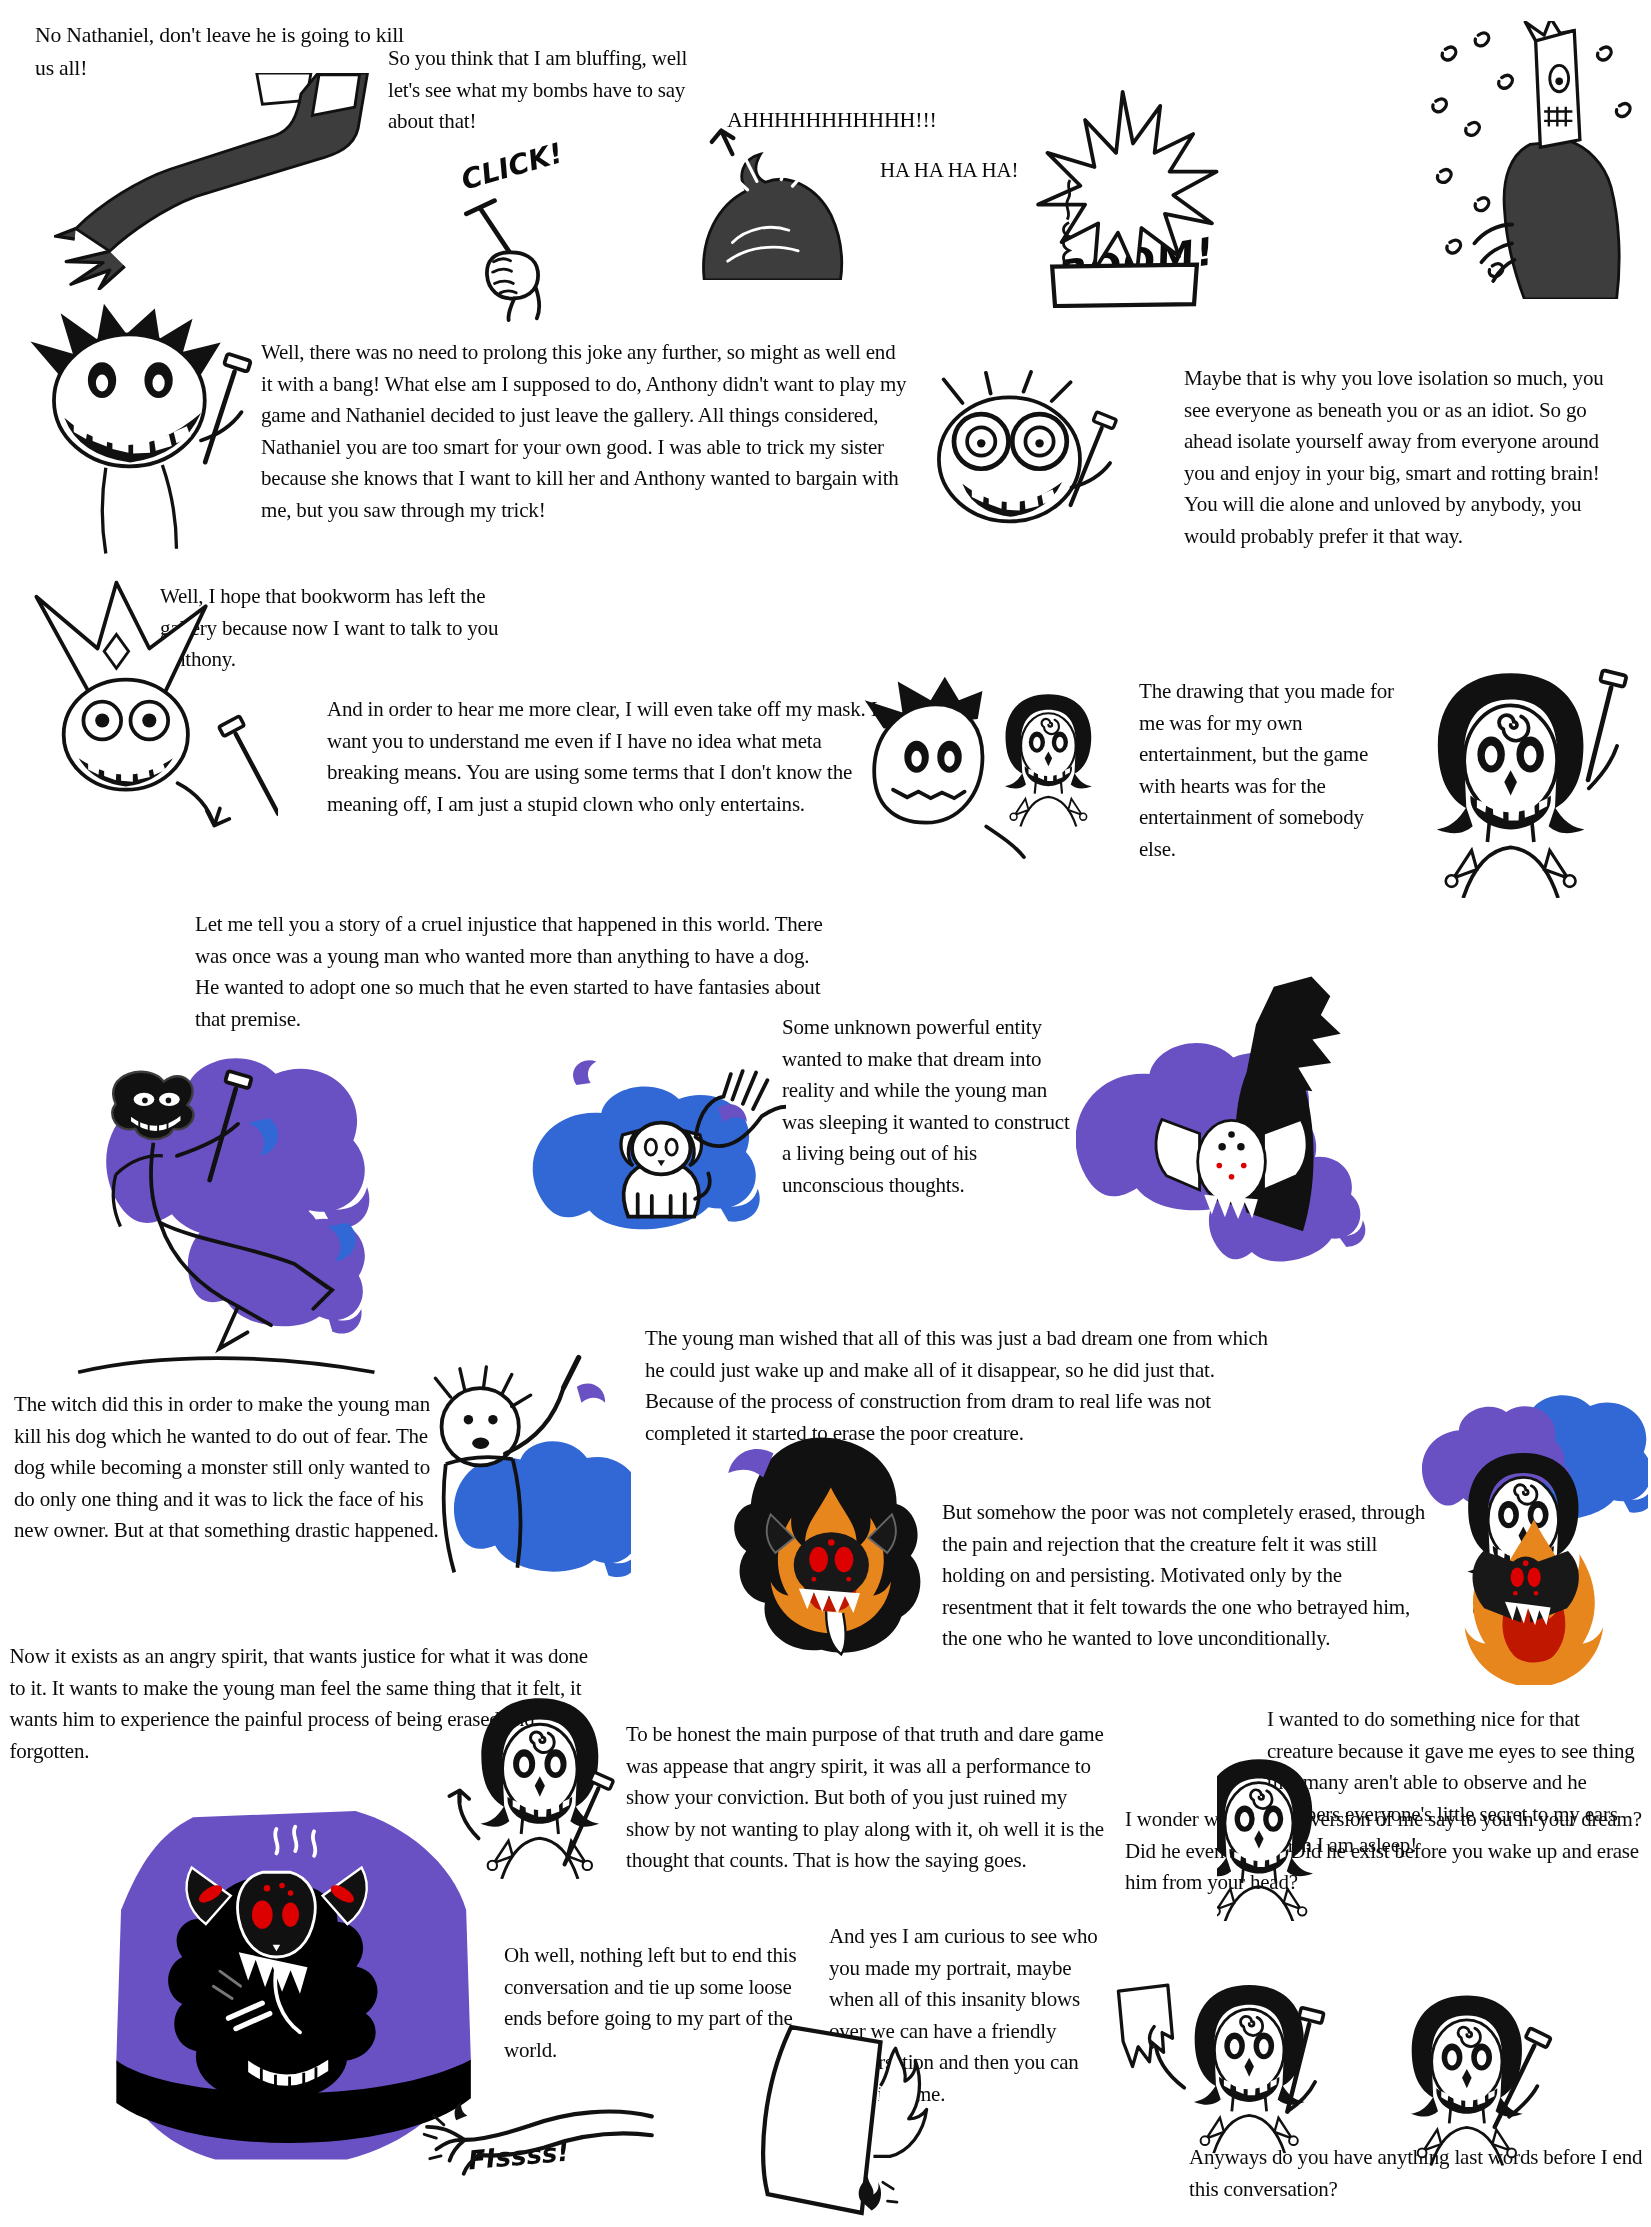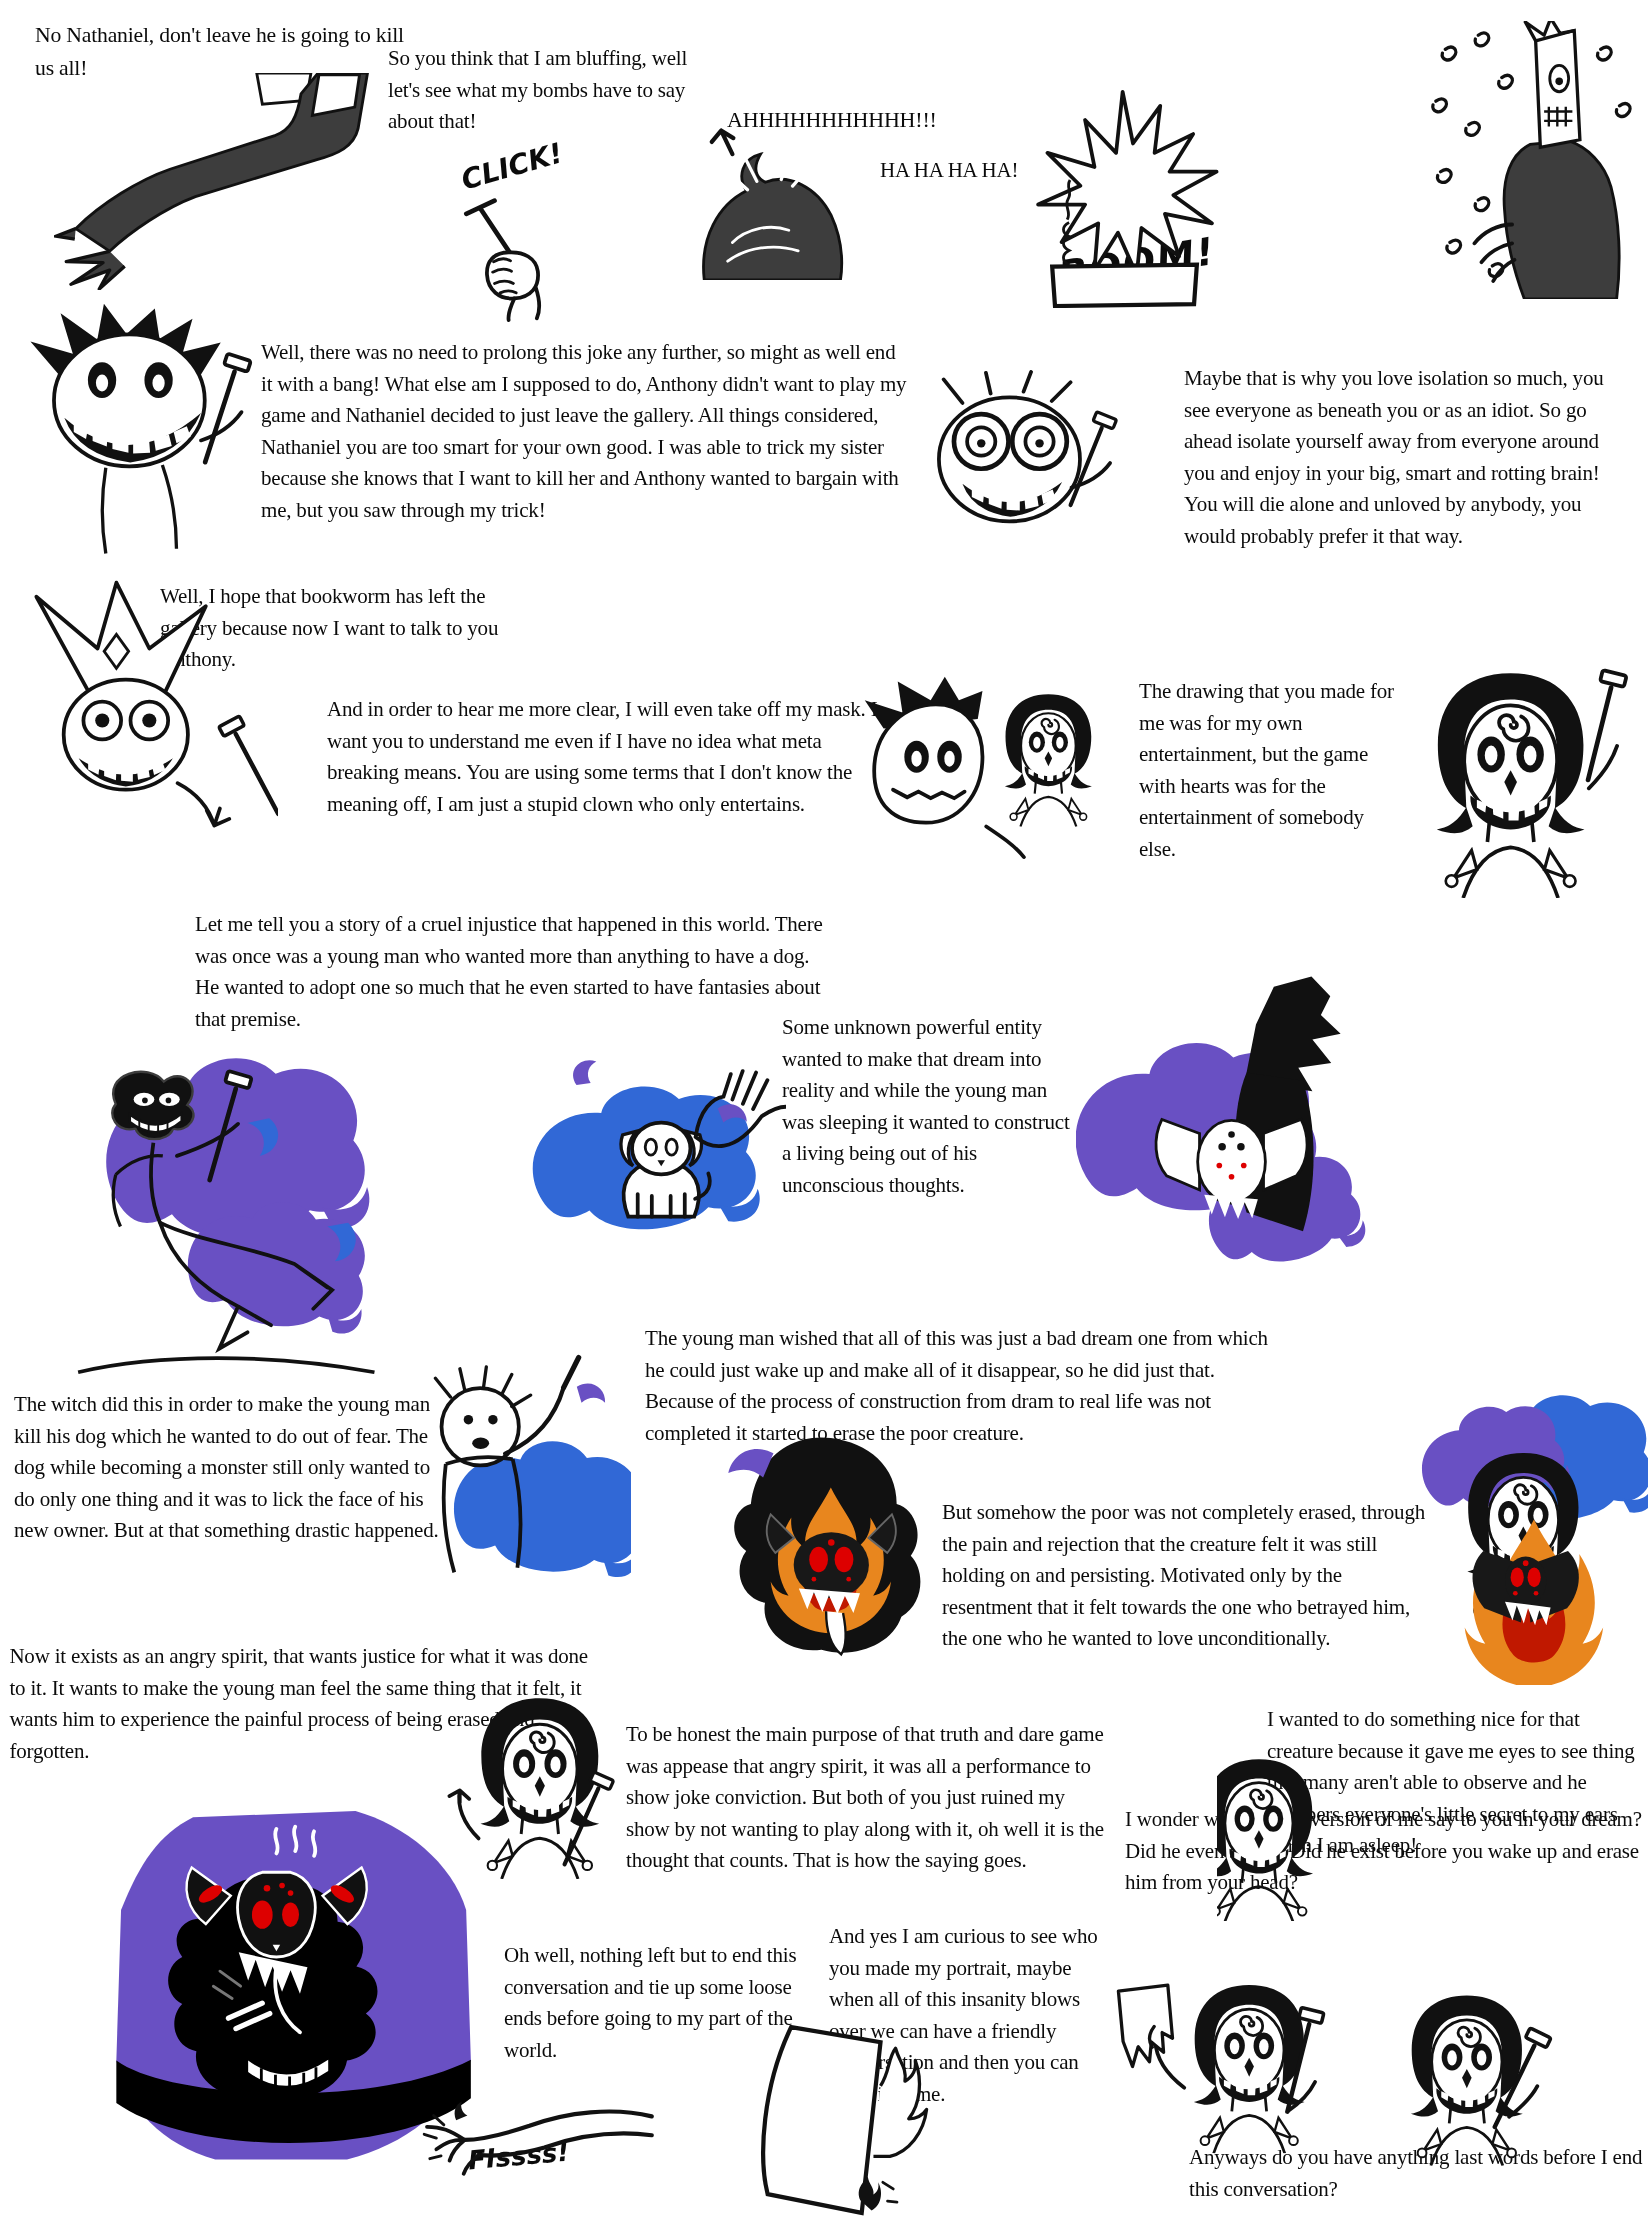--- a/index.html
+++ b/index.html
@@ -96,21 +96,21 @@
   <div class="txt" style="left:1184px;top:363px;width:433px">Maybe that is why you love isolation so much, you see everyone as beneath you or as an idiot. So go ahead isolate yourself away from everyone around you and enjoy in your big, smart and rotting brain! You will die alone and unloved by anybody, you would probably prefer it that way.</div>
   <div class="txt" style="left:160px;top:581px;width:339px">Well, I hope that bookworm has left the gallery because now I want to talk to you Anthony.</div>
   <div class="txt" style="left:327px;top:694px;width:553px">And in order to hear me more clear, I will even take off my mask. I want you to understand me even if I have no idea what meta breaking means. You are using some terms that I don't know the meaning off, I am just a stupid clown who only entertains.</div>
   <div class="txt" style="left:1139px;top:676px;width:259px">The drawing that you made for me was for my own entertainment, but the game with hearts was for the entertainment of somebody else.</div>
   <div class="txt" style="left:782px;top:1012px;width:290px">Some unknown powerful entity wanted to make that dream into reality and while the young man was sleeping it wanted to construct a living being out of his unconscious thoughts.</div>
   <div class="txt" style="left:195px;top:909px;width:633px">Let me tell you a story of a cruel injustice that happened in this world. There was once was a young man who wanted more than anything to have a dog. He wanted to adopt one so much that he even started to have fantasies about that premise.</div>
   <div class="txt" style="left:645px;top:1323px;width:633px">The young man wished that all of this was just a bad dream one from which he could just wake up and make all of it disappear, so he did just that. Because of the process of construction from dram to real life was not completed it started to erase the poor creature.</div>
   <div class="txt" style="left:14px;top:1389px;width:426px">The witch did this in order to make the young man kill his dog which he wanted to do out of fear. The dog while becoming a monster still only wanted to do only one thing and it was to lick the face of his new owner. But at that something drastic happened.</div>
   <div class="txt" style="left:942px;top:1497px;width:483px">But somehow the poor was not completely erased, through the pain and rejection that the creature felt it was still holding on and persisting. Motivated only by the resentment that it felt towards the one who betrayed him, the one who he wanted to love unconditionally.</div>
   <div class="txt" style="left:9.4px;top:1641px;width:591px">Now it exists as an angry spirit, that wants justice for what it was done to it. It wants to make the young man feel the same thing that it felt, it wants him to experience the painful process of being erased and forgotten.</div>
-  <div class="txt" style="left:626px;top:1719px;width:478px">To be honest the main purpose of that truth and dare game was appease that angry spirit, it was all a performance to show joke conviction. But both of you just ruined my show by not wanting to play along with it, oh well it is the thought that counts. That is how the saying goes.</div>
+  <div class="txt" style="left:626px;top:1719px;width:478px">To be honest the main purpose of that truth and dare game was appease that angry spirit, it was all a performance to show your conviction. But both of you just ruined my show by not wanting to play along with it, oh well it is the thought that counts. That is how the saying goes.</div>
   <div class="txt" style="left:1267px;top:1704px;width:379px">I wanted to do something nice for that creature because it gave me eyes to see thing that many aren't able to observe and he whispers everyone's little secret to my ears when I am asleep!</div>
   <div class="txt" style="left:504px;top:1940px;width:301px">Oh well, nothing left but to end this conversation and tie up some loose ends before going to my part of the world.</div>
   <div class="txt" style="left:829px;top:1921px;width:290px">And yes I am curious to see who you made my portrait, maybe when all of this insanity blows over we can have a friendly conversation and then you can show it to me.</div>
   <div class="txt" style="left:1125px;top:1804px;width:518px">I wonder what did the version of me say to you in your dream? Did he even speak? Did he exist before you wake up and erase him from your head?</div>
   <div class="txt" style="left:1189px;top:2142px;width:471px">Anyways do you have anything last words before I end this conversation?</div>
 
   <div class="fig" style="left:54px;top:73px;width:330px;height:217px">
     <svg viewBox="0 0 700 460">
       <path d="M430,0 L545,0 L535,58 L442,66 Z" fill="#fff" stroke="#111" stroke-width="6"></path>
       <path d="M560,0 L665,0 L645,118 C636,156 602,172 556,184 L300,262 C236,286 162,336 118,378 L46,330 C100,276 182,226 246,204 L470,132 C502,120 516,94 524,44 Z" fill="#3d3d3d" stroke="#111" stroke-width="6"></path>

